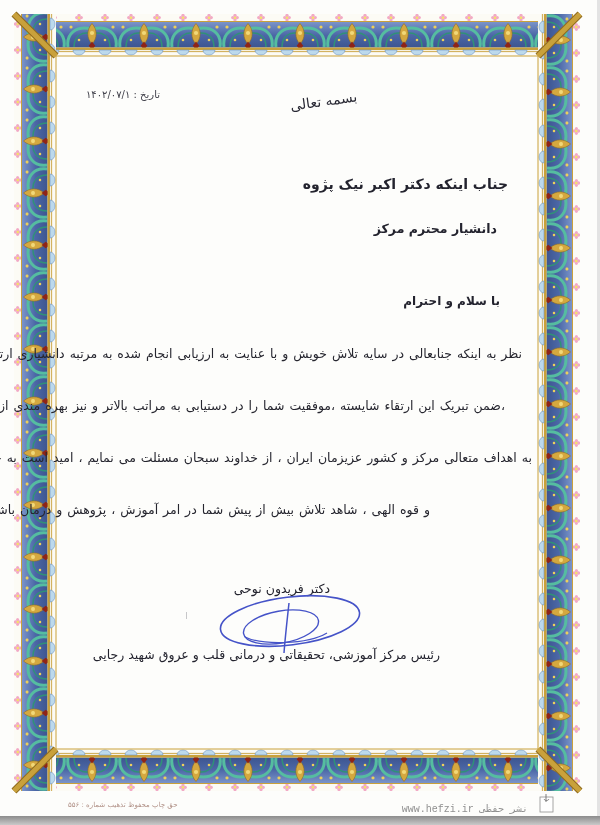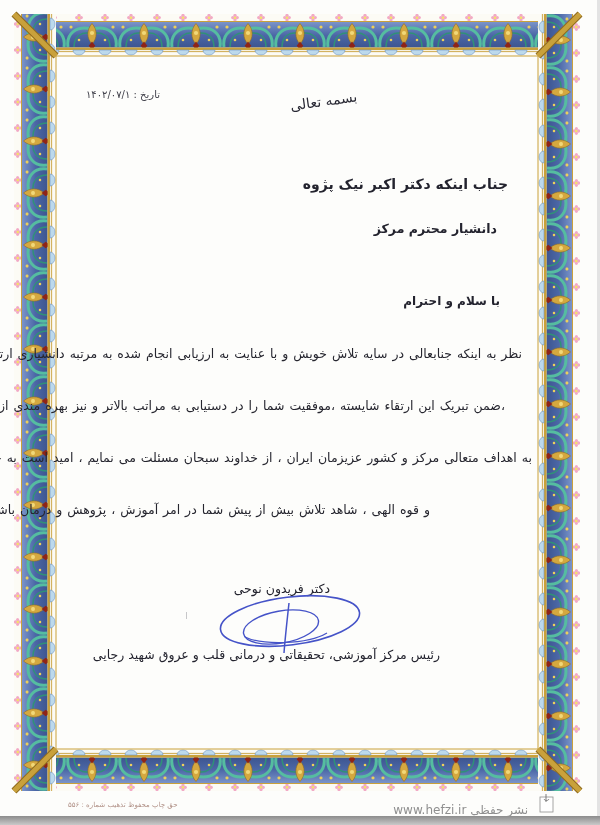--- a/index.html
+++ b/index.html
@@ -18,21 +18,21 @@
   .bl0{right:78px;top:346px;}
   .bl1{right:95px;top:398px;}
   .bl2{right:68px;top:450px;}
   .bl3{right:170px;top:502px;}
   .sig-name{right:270px;top:581px;font-size:12.5px;font-weight:normal;}
   .sig-title{right:160px;top:647px;font-size:12.5px;font-weight:normal;}
   .sig-scrawl{position:absolute;left:215px;top:593px;}
   .artifact{position:absolute;left:186px;top:612px;width:4px;height:7px;
             border-left:1.5px solid #9a9aa0;opacity:.55;}
   .footer-left{left:28px;top:801px;font-size:7px;color:#b09086;margin-left:40px;}
-  .footer-right{right:72px;top:803px;font-size:12px;color:#8f8f8f;}
+  .footer-right{right:72px;top:803px;font-size:10px;color:#8f8f8f;font-family:Liberation Mono, monospace;}
   .pub-logo{position:absolute;right:46px;top:793px;}
   .scan-edge-right{position:absolute;right:0;top:0;width:3px;height:825px;
                    background:#e3e3e3;}
   .scan-edge-bottom{position:absolute;left:0;bottom:0;width:600px;height:9px;
                     background:linear-gradient(#8c8c8c,#c9c9c9);}
 </style>
 </head>
 <body>
 
 <div class="paper">

